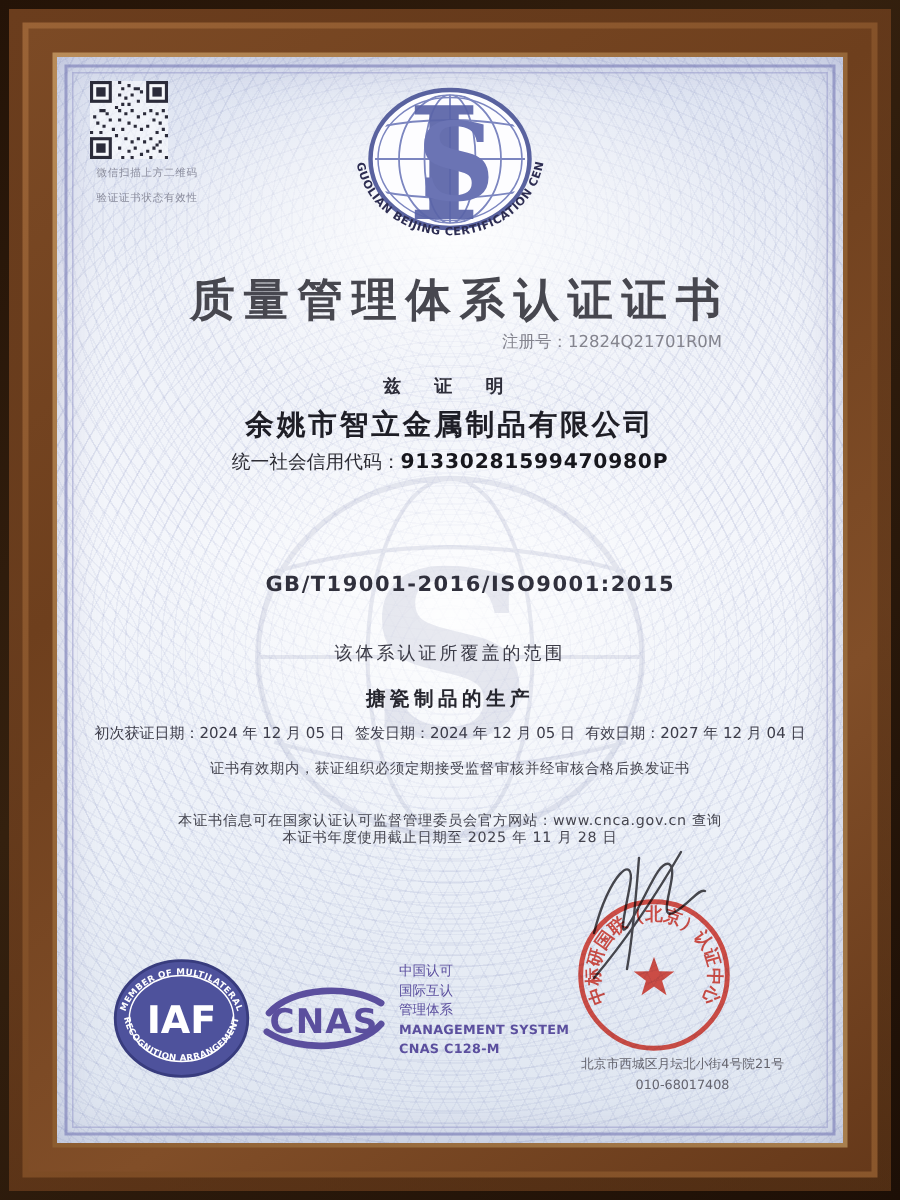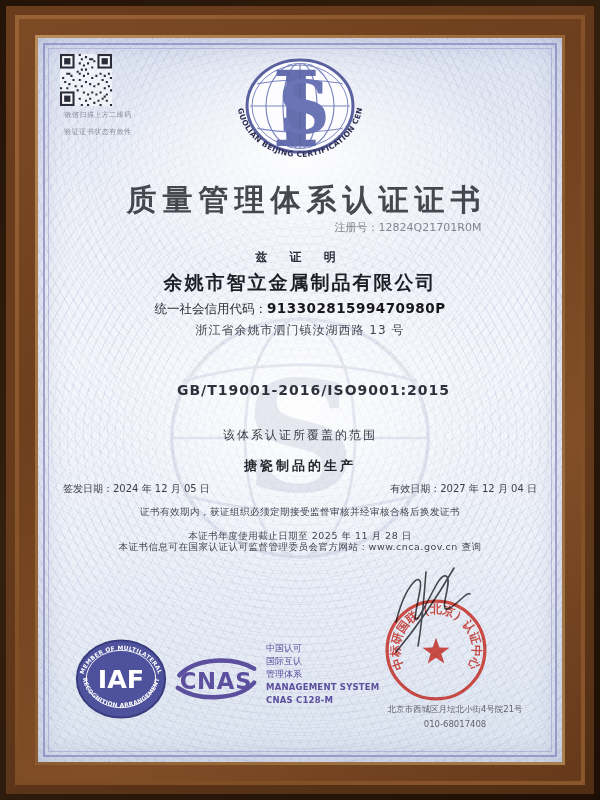--- a/index.html
+++ b/index.html
@@ -49,21 +49,21 @@
 
   .watermark { left:112px; top:270px; width:300px; height:260px; opacity:.10; }
 
   .scope1 { top:326px; font-size:12px; color:#3a3a46; letter-spacing:2px; }
   .standard { top:344px; font-size:14px; font-weight:bold; color:#30303c; letter-spacing:1px;padding-left:27px; }
   .scope2 { top:389px; font-size:12px; color:#3a3a46; letter-spacing:2px; }
   .scopetext { top:419px; font-size:13px; font-weight:bold; color:#26262e; letter-spacing:3px; }
 
   .dates { top:444px; left:0; width:100%; display:flex; justify-content:space-between; padding:0 25px; font-size:10px; color:#3d3d4a; }
   .note { font-size:9.5px; color:#44444e; letter-spacing:.5px; }
-  .note1 { top:468px; } .note2 { top:492px; } .note3 { top:503px; }
+  .note1 { top:468px; } .note2 { top:514px; } .note3 { top:503px; }
 
   .iaf { left:36px; top:597px; width:94px; height:88px; }
   .cnas { left:134px; top:615px; width:88px; height:52px; }
   .cnas-text { left:228px; top:604px; width:120px; font-size:9px; color:#5b4f9e; line-height:13px; }
   .cnas-text .en { font-weight:bold; font-size:8.5px; letter-spacing:.2px; }
 
   .issuer-name { left:250px; top:622px; width:290px; text-align:center; font-size:13.5px; color:#4f4f5b; letter-spacing:1px; }
   .seal { left:342px; top:556px; width:112px; height:112px; opacity:.88; mix-blend-mode:multiply; }
   .sig { left:328px; top:526px; width:115px; height:95px; opacity:.85; }
   .issuer-addr { left:317px; top:666px; width:200px; text-align:center; font-size:8.5px; color:#63636d; }
@@ -131,35 +131,35 @@
         <textPath href="#garc" startOffset="50%" text-anchor="middle">CSI GUOLIAN BEIJING CERTIFICATION CENTER</textPath>
       </text>
     </svg>
 
     <div class="abs ctr title">质量管理体系认证证书</div>
     <div class="abs regno"><span>注册号：</span><span>12824Q21701R0M</span></div>
 
     <div class="abs ctr certify">兹 证 明</div>
     <div class="abs ctr company">余姚市智立金属制品有限公司</div>
     <div class="abs ctr credit"><span>统一社会信用代码：</span><b>91330281599470980P</b></div>
-    <div class="abs ctr caddr">浙江省余姚市泗门镇汝湖西路 13 号</div>
 
     <svg class="abs watermark" viewBox="0 0 160 142">
       <ellipse cx="80" cy="71" rx="70" ry="65" fill="none" stroke="#3c4580" stroke-width="2"></ellipse>
       <ellipse cx="80" cy="71" rx="30" ry="65" fill="none" stroke="#3c4580" stroke-width="1.5"></ellipse>
       <line x1="10" y1="71" x2="150" y2="71" stroke="#3c4580" stroke-width="1.5"></line>
       <path d="M16 40 Q80 22 144 40 M16 102 Q80 120 144 102" fill="none" stroke="#3c4580" stroke-width="1.5"></path>
       <text x="80" y="100" font-family="DejaVu Serif, serif" font-size="84" font-weight="bold" fill="#3c4580" text-anchor="middle">S</text>
     </svg>
 
     <div class="abs ctr standard">GB/T19001-2016/ISO9001:2015</div>
     <div class="abs ctr scopetext">搪瓷制品的生产</div>
     <div class="abs ctr scope2">该体系认证所覆盖的范围</div>
 
     <div class="abs dates">
+      <span><span>初次获证日期：</span><span>2024 年 12 月 05 日</span></span>
       <span><span>签发日期：</span><span>2024 年 12 月 05 日</span></span>
       <span><span>有效日期：</span><span>2027 年 12 月 04 日</span></span>
     </div>
 
     <div class="abs ctr note note1">证书有效期内，获证组织必须定期接受监督审核并经审核合格后换发证书</div>
     <div class="abs ctr note note2">本证书年度使用截止日期至 2025 年 11 月 28 日</div>
     <div class="abs ctr note note3">本证书信息可在国家认证认可监督管理委员会官方网站：www.cnca.gov.cn 查询</div>
 
     <svg class="abs iaf" viewBox="0 0 100 92">
       <ellipse cx="50" cy="46" rx="47" ry="41" fill="#4e529c" stroke="#383c7e" stroke-width="2"></ellipse>

